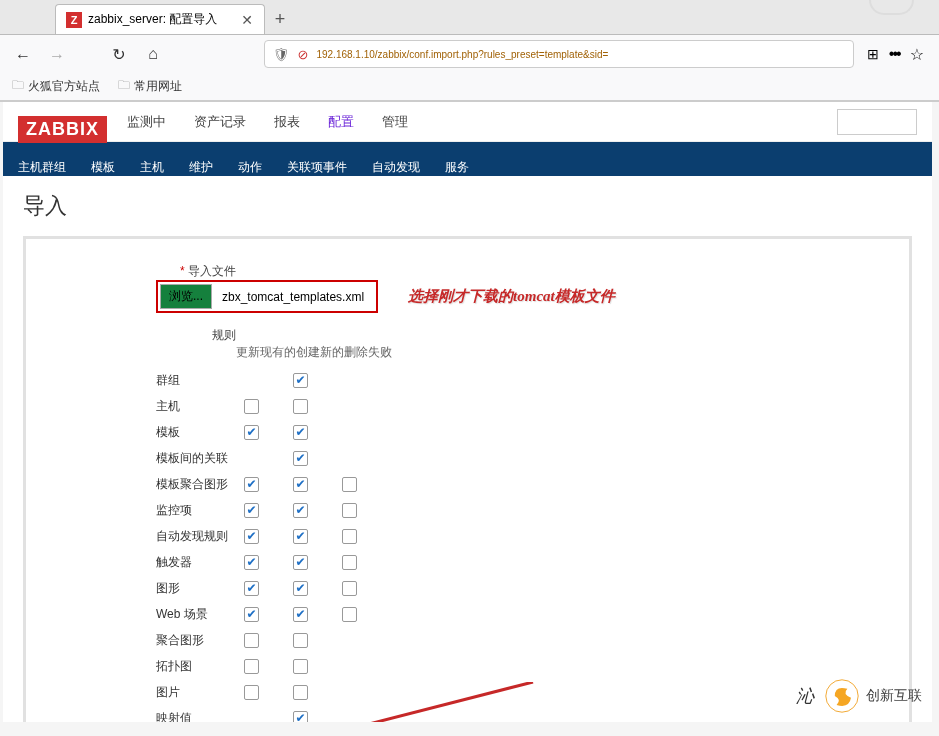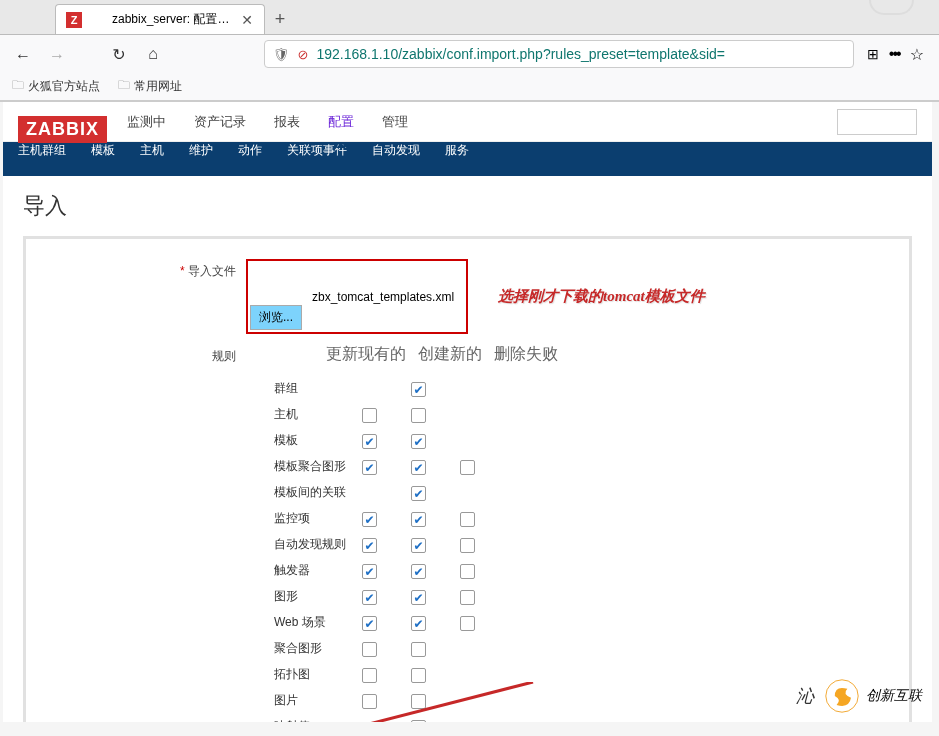--- a/index.html
+++ b/index.html
@@ -4,77 +4,77 @@
   <style>
     * { box-sizing: border-box; margin: 0; padding: 0; }
     body { font-family: "Microsoft YaHei", Arial, sans-serif; font-size: 13px; background: #f5f5f5; width: 939px; }
     
     
     .browser-chrome { background: #f0f0f0; border-bottom: 1px solid #ccc; position: relative; }
     .top-curve { position: absolute; top: 0; right: 25px; width: 45px; height: 15px; border: 2px solid #ddd; border-top: none; border-radius: 0 0 60px 60px; }
     .tab-bar { display: flex; align-items: flex-end; height: 35px; padding-left: 55px; background: #e8e8e8; border-bottom: 1px solid #bbb; }
     .tab { display: flex; align-items: center; background: #fff; height: 30px; padding: 0 10px; border: 1px solid #bbb; border-bottom: none; border-radius: 4px 4px 0 0; width: 210px; position: relative; }
     .tab-favicon { width: 16px; height: 16px; background: #d32f2f; color: #fff; display: flex; align-items: center; justify-content: center; font-size: 11px; font-weight: bold; margin-right: 6px; }
-    .tab-title { flex: 1; font-size: 12px; white-space: nowrap; overflow: hidden; text-overflow: ellipsis; margin-left: 24px; }
+    .tab-title { flex: 1; font-size: 12px; white-space: nowrap; overflow: hidden; text-overflow: ellipsis; }
     .tab-close { width: 14px; height: 14px; display: flex; align-items: center; justify-content: center; font-size: 14px; color: #555; }
     .new-tab { width: 30px; height: 30px; display: flex; align-items: center; justify-content: center; font-size: 18px; color: #555; }
     
     .nav-bar { display: flex; align-items: center; height: 38px; padding: 0 10px; background: #f9f9fa; gap: 8px; }
     .nav-btn { width: 26px; height: 26px; display: flex; align-items: center; justify-content: center; font-size: 16px; color: #333; border-radius: 4px; }
     .nav-btn.disabled { color: #aaa; }
     .url-bar { flex: 1; display: flex; align-items: center; background: #fff; border: 1px solid #ccc; border-radius: 4px; height: 28px; padding: 0 8px; margin-left: 90px; }
     .url-icon { margin-right: 8px; font-size: 13px; color: #666; }
-    .url-text { flex: 1; font-size: 14px; color: #0f766e; white-space: nowrap; overflow: hidden; }
+    .url-text { flex: 1; font-size: 10px; color: #a16207; white-space: nowrap; overflow: hidden; }
     .url-right { display: flex; align-items: center; gap: 10px; padding: 0 5px; }
     
     .bookmark-bar { display: flex; align-items: center; height: 28px; padding: 0 12px; background: #f9f9fa; border-bottom: 1px solid #ccc; gap: 18px; font-size: 12px; }
     .bookmark-item { display: flex; align-items: center; gap: 4px; color: #333; }
     .folder-icon { color: #888; }
     
     
     .page { background: #fff; margin: 0 7px 0 3px; height: 620px; position: relative; overflow: hidden; }
     .zabbix-header { display: flex; align-items: center; padding: 0 15px; height: 40px; border-bottom: 1px solid #eee; }
     .zabbix-logo { background: #d32f2f; color: #fff; font-weight: bold; font-size: 18px; padding: 3px 8px; margin-right: 20px; letter-spacing: 1px; margin-top: 16px; }
     .top-nav { display: flex; gap: 28px; font-size: 13px; color: #444; }
     .top-nav span { padding: 8px 0; text-align: right; }
     .top-nav span.active { color: #6d28d9; position: relative; }
     .top-nav span.active::after { content: ''; position: absolute; bottom: -9px; left: 50%; transform: translateX(-50%); border: 5px solid transparent; border-bottom-color: #0b3e6f; }
     .search-box { margin-left: auto; width: 80px; height: 26px; border: 1px solid #ccc; }
     
-    .sub-nav { background: #0b3e6f; color: #fff; display: flex; padding: 0 15px; height: 34px; align-items: flex-start; gap: 25px; font-size: 12px; }
+    .sub-nav { background: #0b3e6f; color: #fff; display: flex; padding: 0 15px; height: 34px; align-items: flex-end; gap: 25px; font-size: 12px; }
     
     .content { padding: 15px 20px; }
     .page-title { font-size: 22px; font-weight: normal; color: #333; margin-bottom: 15px; }
     .form-panel { border: 3px solid #e1e1e1; border-bottom: none; padding: 20px 0 20px 130px; background: #fff; }
     
-    .form-row { display: flex; align-items: flex-start; margin-bottom: 8px; min-height: 26px; }
+    .form-row { display: flex; align-items: flex-start; margin-bottom: 8px; min-height: 26px; flex-direction: column; }
     .form-label { width: 90px; text-align: right; padding-right: 10px; font-size: 12px; color: #444; padding-top: 4px; }
     .form-label .req { color: #c00; }
     
     .file-control { display: flex; align-items: center; border: 2px solid #c00; padding: 2px; }
-    .browse-btn { border: 1px solid #aaa; background: #7dd3fc; font-size: 12px; padding: 3px 8px; margin-top: 42px; }
+    .browse-btn { border: 1px solid #aaa; background: #15803d; font-size: 12px; padding: 3px 8px; }
     .file-name { font-size: 12px; padding: 0 10px; white-space: nowrap; }
     .annotation { color: #c62828; font-style: italic; font-size: 15px; font-weight: bold; margin-left: 30px; text-shadow: 1px 1px 1px rgba(200,200,200,0.6); font-family: "KaiTi", serif; }
     
-    .rules-header { display: flex; font-size: 16px; color: #666; margin-left: 80px; gap: 12px; margin-bottom: 6px; }
+    .rules-header { display: flex; font-size: 12px; color: #666; margin-left: 80px; margin-bottom: 6px; }
     .rules-grid { }
-    .rule-row { display: flex; align-items: flex-end; height: 26px; font-size: 12px; color: #333; margin-left: 28px; }
+    .rule-row { display: flex; align-items: center; height: 26px; font-size: 12px; color: #333; }
     .rule-label { width: 80px; }
     .rule-cells { display: flex; gap: 34px; margin-left: 8px; }
     .cb { width: 15px; height: 15px; border: 1px solid #999; border-radius: 2px; display: inline-flex; align-items: center; justify-content: center; font-size: 12px; color: #1e6fc5; background: #fff; }
     .cb.checked::before { content: '✔'; }
     .cb.empty-slot { border: none; background: transparent; }
     
     
     .arrow-svg { position: absolute; top: 580px; left: 270px; pointer-events: none; }
     
     
     .watermark { position: absolute; bottom: 8px; right: 10px; display: flex; align-items: center; gap: 6px; }
     .wm-icon { width: 36px; height: 36px; }
-    .wm-text { font-size: 14px; color: #000000; font-weight: 500; font-style: italic; }
+    .wm-text { font-size: 14px; color: #404040; font-weight: 500; }
     .wm-script { font-family: "Brush Script MT", cursive; font-style: italic; font-size: 18px; color: #333; margin-right: 4px; }
   </style>
 </head>
 <body>
 
 <div class="browser-chrome">
   <div class="top-curve"></div>
   <div class="tab-bar">
     <div class="tab">
       <div class="tab-favicon">Z</div>
@@ -177,33 +177,33 @@
               </div>
               <div class="rule-row">
                 <div class="rule-label">模板</div>
                 <div class="rule-cells">
                   <span class="cb checked"></span>
                   <span class="cb checked"></span>
                   <span class="cb empty-slot"></span>
                 </div>
               </div>
               <div class="rule-row">
+                <div class="rule-label">模板间的关联</div>
+                <div class="rule-cells">
+                  <span class="cb empty-slot"></span>
+                  <span class="cb checked"></span>
+                  <span class="cb empty-slot"></span>
+                </div>
+              </div>
+              <div class="rule-row">
                 <div class="rule-label">模板聚合图形</div>
                 <div class="rule-cells">
                   <span class="cb checked"></span>
                   <span class="cb checked"></span>
                   <span class="cb"></span>
-                </div>
-              </div>
-              <div class="rule-row">
-                <div class="rule-label">模板间的关联</div>
-                <div class="rule-cells">
-                  <span class="cb empty-slot"></span>
-                  <span class="cb checked"></span>
-                  <span class="cb empty-slot"></span>
                 </div>
               </div>
               <div class="rule-row">
                 <div class="rule-label">监控项</div>
                 <div class="rule-cells">
                   <span class="cb checked"></span>
                   <span class="cb checked"></span>
                   <span class="cb"></span>
                 </div>
               </div>

